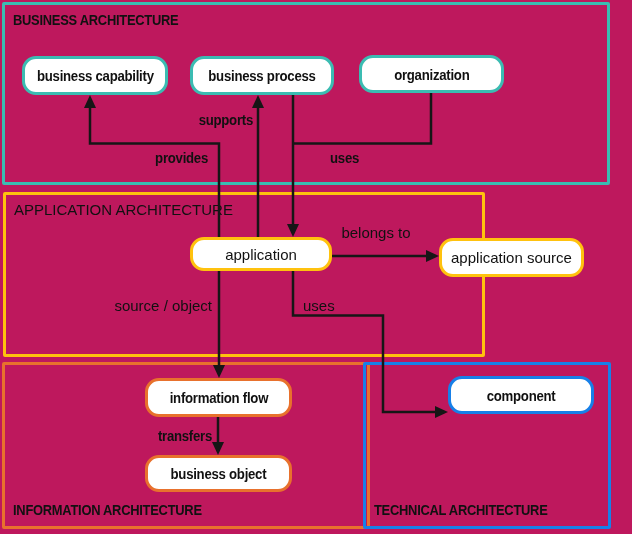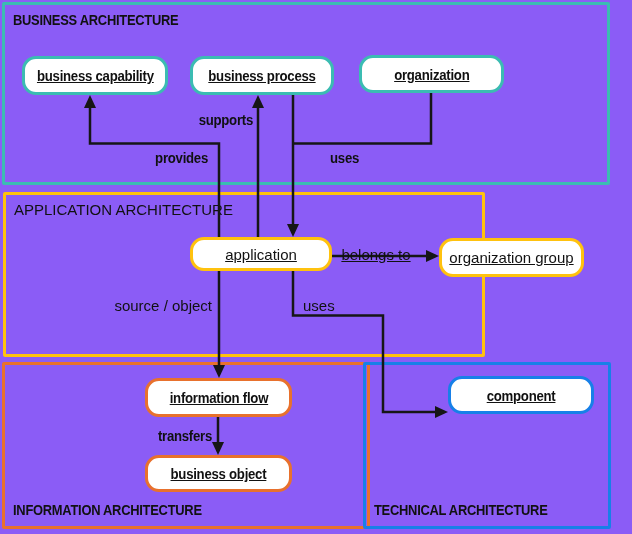--- a/index.html
+++ b/index.html
@@ -1,20 +1,20 @@
 <!DOCTYPE html>
 <html style="--business: #3bbcb2; --application: #ffc20e; --information: #e8712d; --technical: #1780e8; --line: #161616; --text: #111111;"><head>
 <meta charset="utf-8">
 <style>
   html, body { margin: 0; padding: 0; background: #ffffff; }
   .canvas {
     position: relative;
     width: 632px;
     height: 534px;
-    background: #8b5cf6;
+    background: #be185d;
     font-family: "Liberation Sans", sans-serif;
     color: var(--text, #111111);
     overflow: hidden;
   }
   .section {
     position: absolute;
     box-sizing: border-box;
     border: 3px solid #000;
     border-radius: 2px;
     background: transparent;
@@ -37,21 +37,20 @@
     box-sizing: border-box;
     border: 3px solid #000;
     border-radius: 14px;
     background: #ffffff;
     display: flex;
     align-items: center;
     justify-content: center;
     font-size: 15px;
     white-space: nowrap;
     z-index: 3;
-    text-decoration: underline;
   }
   .node .bold-label { font-weight: 700; transform: scaleX(0.88); transform-origin: center center; letter-spacing: -0.3px; }
   .node.teal   { border-color: var(--business, #3bbcb2); }
   .node.yellow { border-color: var(--application, #ffc20e); }
   .node.orange { border-color: var(--information, #e8712d); }
   .node.blue   { border-color: var(--technical, #1780e8); }
 
   .node.business-capability { left: 22px;  top: 56px;  width: 146px; height: 39px; }
   .node.business-process    { left: 190px; top: 56px;  width: 144px; height: 39px; }
   .node.organization        { left: 359px; top: 55px;  width: 145px; height: 38px; }
@@ -73,21 +72,21 @@
     color: var(--text, #111111);
   }
   .edge-label.bold { font-weight: 700; letter-spacing: -0.3px; transform: scaleX(0.88); }
   .align-right  { text-align: right;  transform-origin: right center; }
   .align-left   { text-align: left;   transform-origin: left center; }
   .align-center { text-align: center; transform-origin: center center; }
 
   .lbl-provides      { left: 108px; top: 149px; width: 100px; }
   .lbl-supports      { left: 150px; top: 111px; width: 103px; }
   .lbl-uses-top      { left: 330px; top: 149px; width: 60px;  }
-  .lbl-belongs-to    { left: 326px; top: 246px; width: 100px; text-decoration: underline; }
+  .lbl-belongs-to    { left: 326px; top: 224px; width: 100px; }
   .lbl-source-target { left: 90px;  top: 297px; width: 122px; }
   .lbl-uses-bottom   { left: 303px; top: 297px; width: 60px;  }
   .lbl-transfers     { left: 132px; top: 427px; width: 80px;  }
 </style>
 </head>
 <body>
 
 <div class="canvas">
 
   <div class="section business">
@@ -134,21 +133,21 @@
   <div class="node teal business-process">
     <span class="bold-label">business process</span>
   </div>
   <div class="node teal organization">
     <span class="bold-label">organization</span>
   </div>
   <div class="node yellow application-node">
     <span>application</span>
   </div>
   <div class="node yellow application-group">
-    <span>organization group</span>
+    <span>application source</span>
   </div>
   <div class="node orange information-flow">
     <span class="bold-label">information flow</span>
   </div>
   <div class="node orange business-object">
     <span class="bold-label">business object</span>
   </div>
   <div class="node blue component">
     <span class="bold-label">component</span>
   </div>

